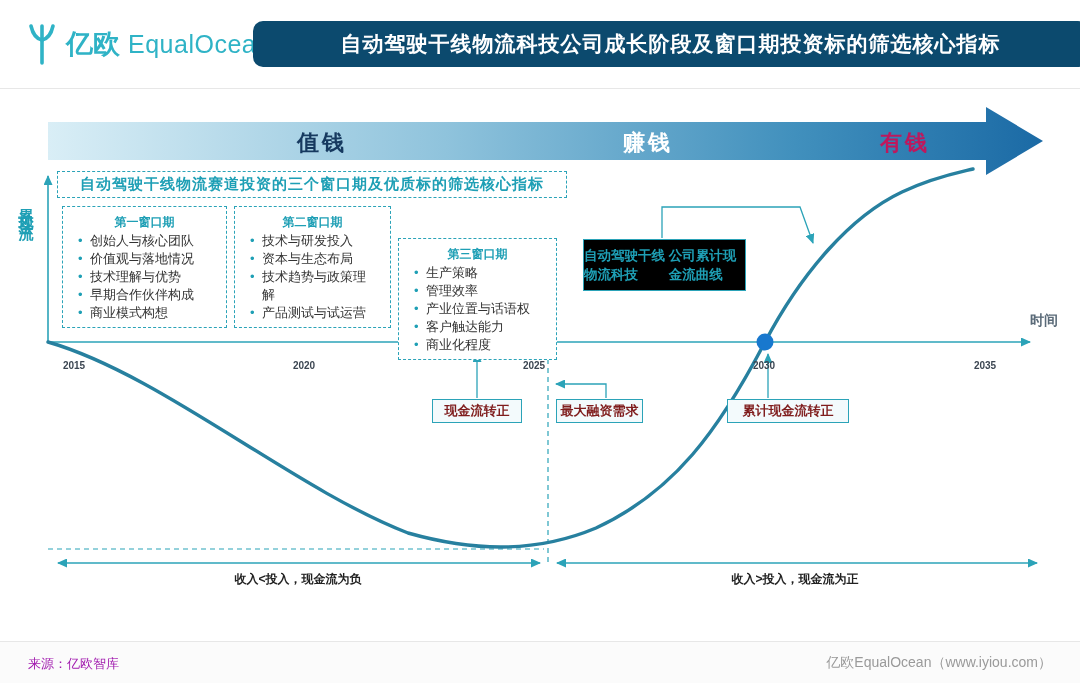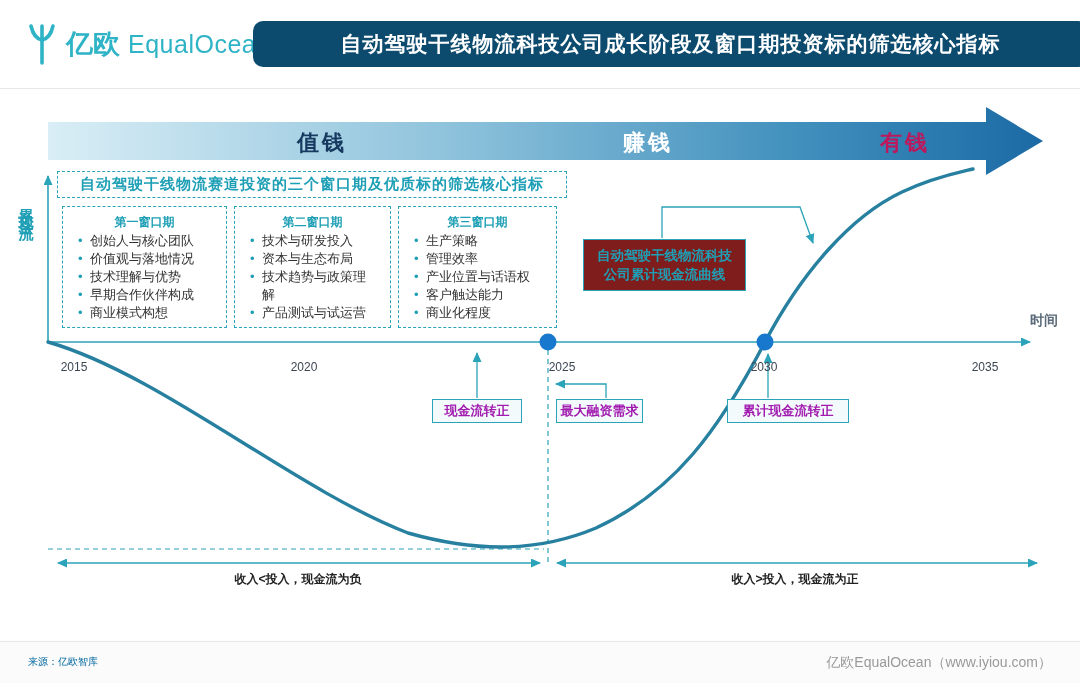--- a/index.html
+++ b/index.html
@@ -26,49 +26,49 @@
 
   .y-label { position:absolute; left:16px; top:196px; writing-mode:vertical-rl; font-size:15px; font-weight:bold;
              color:#1e9fb5; letter-spacing:4px; }
   .time-label { position:absolute; left:1030px; top:312px; font-size:14px; font-weight:bold; color:#5a6a78; }
 
   
   .window-box { position:absolute; top:206px; height:122px; box-sizing:border-box; border:1.5px dashed #2ba3b8;
                 background:#ffffff; padding:5px 14px; }
   .win-1 { left:62px;  width:165px; }
   .win-2 { left:234px; width:157px; }
-  .win-3 { left:398px; width:159px; }
+  .win-3 { left:398px; width:159px;margin-top:32px; }
   .win-title { text-align:center; color:#1e9fb5; font-weight:bold; font-size:12px; line-height:20px; }
   .win-items { margin:0; padding:0; list-style:none; }
   .win-items li { position:relative; padding-left:13px; font-size:13px; line-height:18px; color:#333333; }
   .win-items li::before { content:"•"; position:absolute; left:1px; top:0; color:#1e9fb5; }
 
   
-  .year { position:absolute; top:360px; transform:translateX(-50%); font-size:12px; font-weight:400; color:#3c4652; }
-  .yr-0 { left:74px; } .yr-1 { left:304px; } .yr-2 { left:562px; } .yr-3 { left:764px; } .yr-4 { left:985px; }
+  .year { position:absolute; top:360px; transform:translateX(-50%); font-size:10px; font-weight:700; color:#3c4652; }
+  .yr-0 { left:74px; } .yr-1 { left:304px; } .yr-2 { left:534px; } .yr-3 { left:764px; } .yr-4 { left:985px; }
 
   
   .curve-label { position:absolute; left:583px; top:239px; width:163px; height:52px; box-sizing:border-box;
-                 border:1px solid #2ba3b8; background:#7f1d1d; color:#1e9fb5; font-weight:bold; font-size:13.5px;
-                 display:flex; flex-direction:column; align-items:center; justify-content:center; line-height:19px;text-align:center; }
+                 border:1px solid #2ba3b8; background:#000000; color:#1e9fb5; font-weight:bold; font-size:13.5px;
+                 display:flex; flex-direction:row; align-items:center; justify-content:center; line-height:19px; }
 
   
   .anno { position:absolute; top:399px; height:24px; box-sizing:border-box; border:1px solid #2ba3b8; background:#f3fafc;
-          color:#a21caf; font-weight:bold; font-size:13px; display:flex; align-items:center; justify-content:center; }
+          color:#7f1d1d; font-weight:bold; font-size:13px; display:flex; align-items:center; justify-content:center; }
   .anno-1 { left:432px; width:90px; }
   .anno-2 { left:556px; width:87px; }
   .anno-3 { left:727px; width:122px; }
 
   
   .bottom-label { position:absolute; top:571px; transform:translateX(-50%); font-size:12px; font-weight:bold; color:#222; }
   .bl-1 { left:298px; } .bl-2 { left:795px; }
 
   
   .footer { position:absolute; left:0; top:641px; width:1080px; height:42px; background:#fbfbfb; border-top:1px solid #e7e7e7; box-sizing:border-box; }
-  .source { position:absolute; left:28px; top:13px; font-size:10px; color:#0369a1; }
+  .source { position:absolute; left:28px; top:13px; font-size:13px; color:#a21caf; }
   .site { position:absolute; right:28px; top:12px; font-size:14px; color:#9a9a9a; }
 
   .canvas { position:absolute; left:0; top:0; width:1080px; height:683px; pointer-events:none; }
 </style>
 </head>
 <body>
 
 <div class="page">
 
   <div class="header">

